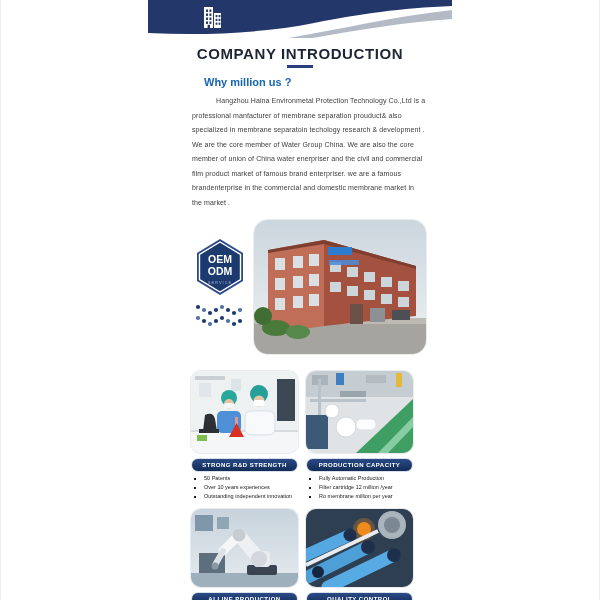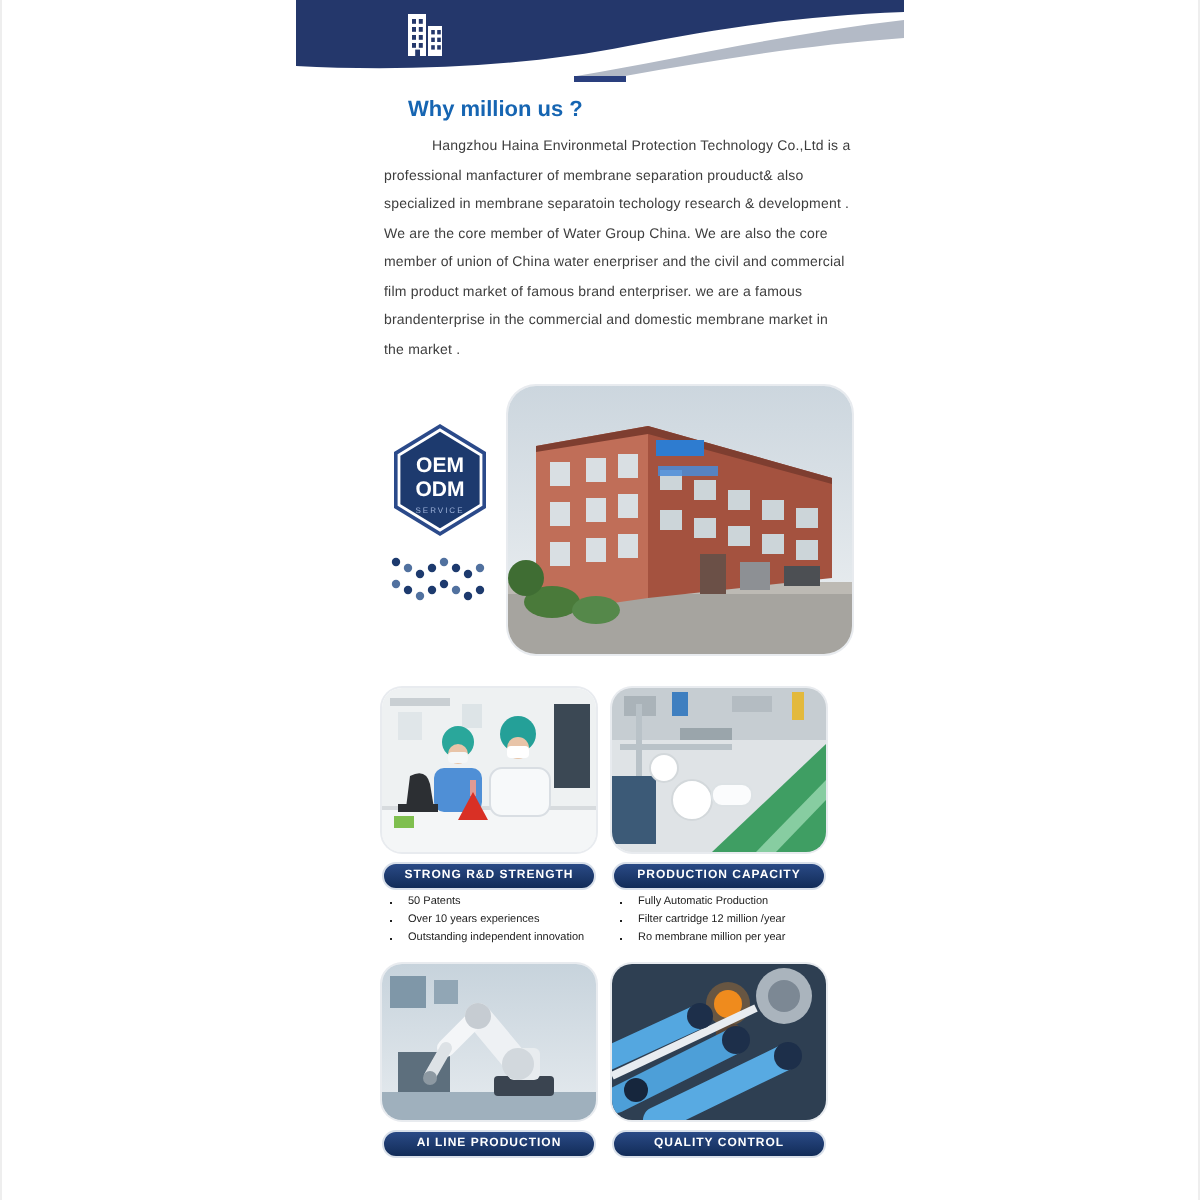--- a/index.html
+++ b/index.html
@@ -83,20 +83,21 @@
             <rect x="20.6" y="11" width="1.8" height="2.2"></rect>
           <rect x="17.6" y="14.8" width="1.8" height="2.2"></rect>
             <rect x="20.6" y="14.8" width="1.8" height="2.2"></rect>
           <rect x="17.6" y="18.6" width="1.8" height="2.2"></rect>
             <rect x="20.6" y="18.6" width="1.8" height="2.2"></rect>
           <rect x="9.6" y="20.8" width="2.4" height="3.2"></rect>
         </g>
       </svg>
     </div>
 
+    <h1 class="page-title">COMPANY INTRODUCTION</h1>
     <div class="title-underline"></div>
 
     <div class="intro">
       <h2 class="why">Why million us ?</h2>
       <p class="para">Hangzhou Haina Environmetal Protection Technology Co.,Ltd is a professional manfacturer of membrane separation prouduct&amp; also specialized in membrane separatoin techology research &amp; development . We are the core member of Water Group China. We are also the core member of union of China water enerpriser and the civil and commercial film product market of famous brand enterpriser. we are a famous brandenterprise in the commercial and domestic membrane market in the market .</p>
     </div>
 
     <div class="figure-row">
       <div class="badge-wrap">
         <svg width="52" height="58" viewBox="0 0 52 58">

